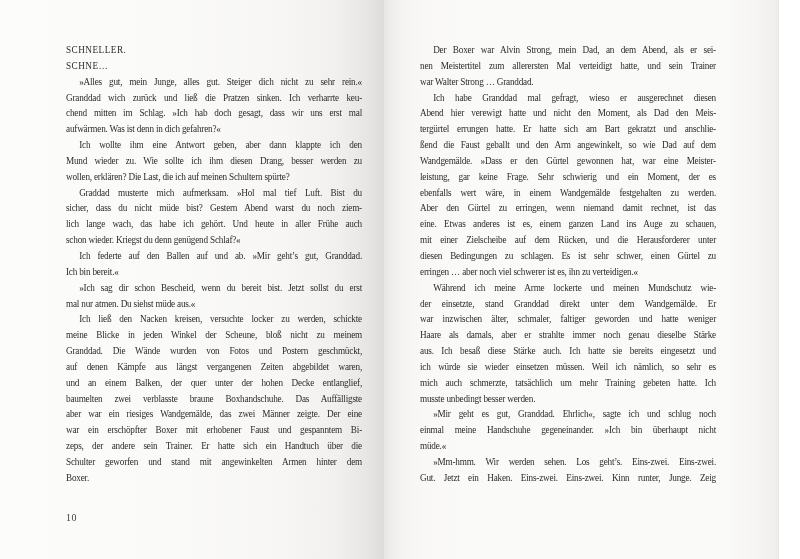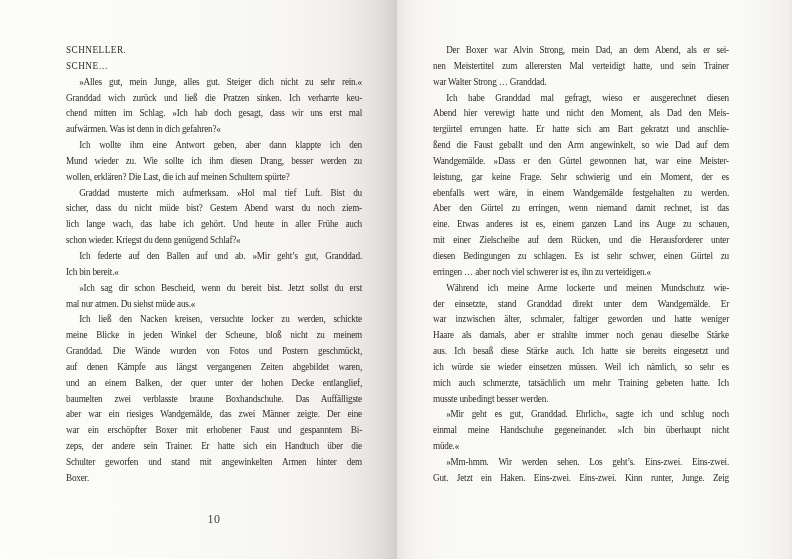--- a/index.html
+++ b/index.html
@@ -14,21 +14,21 @@
   .page {
     position: absolute; top: 0; height: 559px;
   }
   .page-left {
     left: 0; width: 397px;
     background: linear-gradient(to right,
       #fcfcfb 0%, #fafaf9 45%, #f7f6f5 72%, #f1f0ee 85%,
       #e6e5e3 93%, #d9d8d6 98%, #cfcecc 100%);
   }
   .page-right {
-    left: 397px; width: 395px;
+    left: 384px; width: 395px;
     background: linear-gradient(to right,
       #e6e5e3 0%, #efeeec 2%, #f5f4f3 5%, #f9f8f7 10%,
       #fafaf9 20%, #fafaf9 86%, #f6f5f4 94%, #f0efed 99%, #eae9e7 100%);
   }
   .text-block {
     position: absolute; top: 42px; width: 360px;
     transform: scaleX(0.8222); transform-origin: 0 0;
     color: #2e2b28;
   }
   .page-left  .text-block { left: 66px; }
@@ -37,22 +37,22 @@
     height: 15.85px; line-height: 15.85px;
     font-size: 11.2px; letter-spacing: -0.25px;
     text-align: justify; text-align-last: justify;
     white-space: nowrap;
   }
   .line.end { text-align: left; text-align-last: left; }
   .line.indent { padding-left: 16px; }
   .line.heading { letter-spacing: 0.6px; }
   .page-number {
     position: absolute; top: 512px; width: 296px;
-    font-size: 12px; letter-spacing: 0.5px;
-    text-align: center; color: #403d3a;
+    font-size: 10px; letter-spacing: 0.5px;
+    color: #403d3a;
   }
   .page-left  .page-number { left: 66px; }
   .page-right .page-number { left: 36px; }
 </style>
 </head>
 <body>
 
 <div class="book">
 
   <div class="page page-left">

